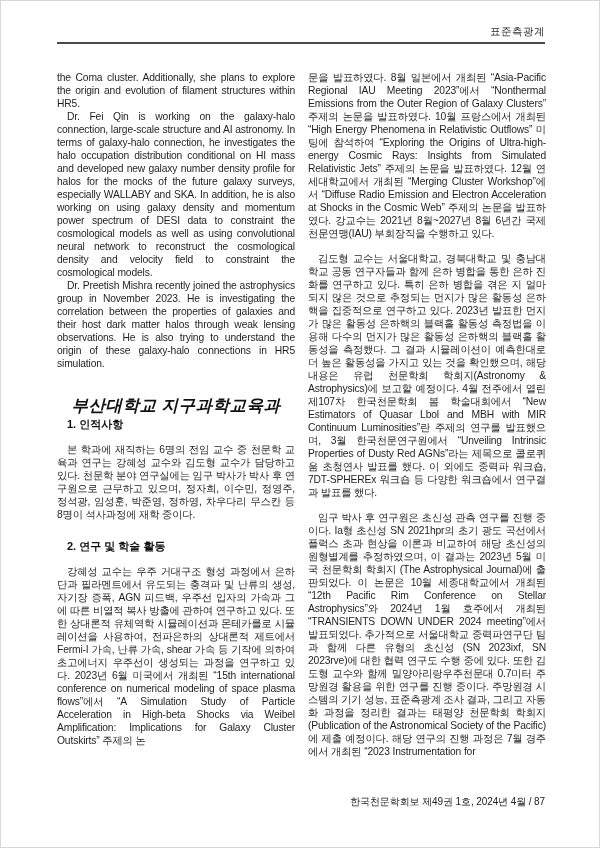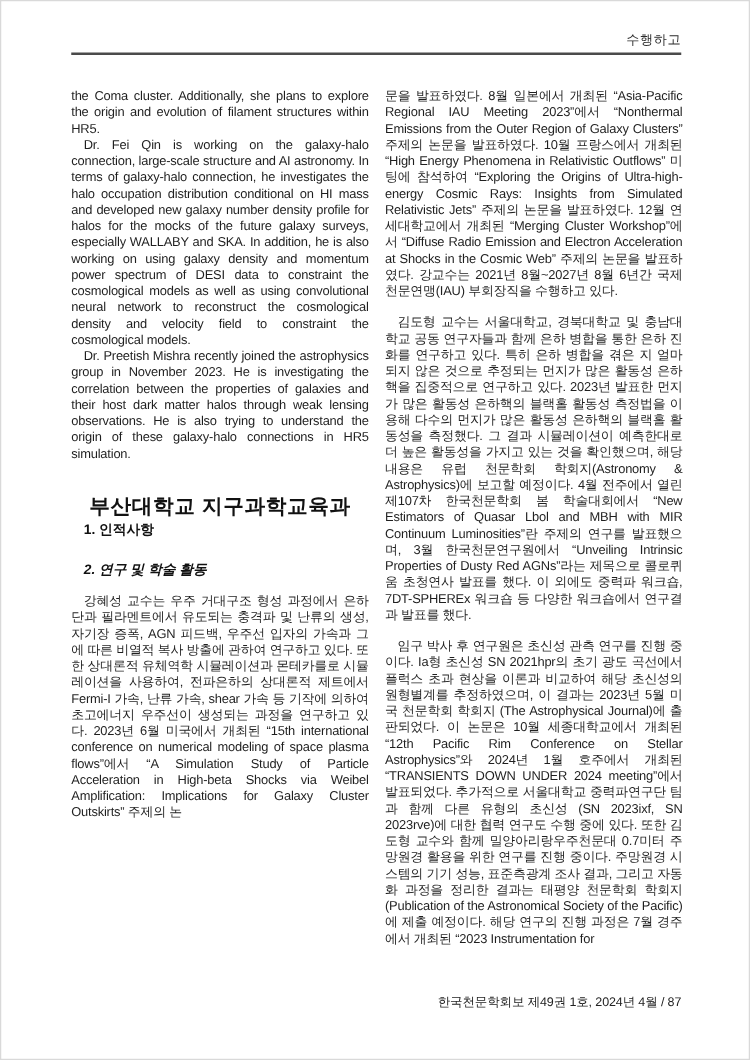--- a/index.html
+++ b/index.html
@@ -65,60 +65,61 @@
     margin-top: 12px;
   }
   .section-title {
     font-size: 16.5px;
     font-weight: bold;
     text-align: center;
     letter-spacing: 0.5px;
     margin: 24px 0 0 0;
     line-height: 22px;
     color: #111;
+    font-style: italic;
   }
   .subsection {
     font-size: 11px;
     font-weight: bold;
     margin: 1px 0 0 10px;
     line-height: 14px;
     color: #111;
   }
   .subsection.second {
     margin-top: 18px;
-    font-style: italic;
   }
   .footer-label {
     position: absolute;
     top: 795px;
     right: 55px;
     font-size: 10px;
     letter-spacing: -0.1px;
     color: #222;
   }
 </style>
 </head>
 <body>
 
 <div class="scan-edge"></div>
 
-<div class="header-label">수행하고</div>
+<div class="header-label">표준측광계</div>
 
 <div class="header-rule"></div>
 
 <div class="columns">
 
   <div class="column">
     <p>the Coma cluster. Additionally, she plans to explore the origin and evolution of filament structures within HR5.</p>
     <p class="indent">Dr. Fei Qin is working on the galaxy-halo connection, large-scale structure and AI astronomy. In terms of galaxy-halo connection, he investigates the halo occupation distribution conditional on HI mass and developed new galaxy number density profile for halos for the mocks of the future galaxy surveys, especially WALLABY and SKA. In addition, he is also working on using galaxy density and momentum power spectrum of DESI data to constraint the cosmological models as well as using convolutional neural network to reconstruct the cosmological density and velocity field to constraint the cosmological models.</p>
     <p class="indent">Dr. Preetish Mishra recently joined the astrophysics group in November 2023. He is investigating the correlation between the properties of galaxies and their host dark matter halos through weak lensing observations. He is also trying to understand the origin of these galaxy-halo connections in HR5 simulation.</p>
 
     <h1 class="section-title">부산대학교 지구과학교육과</h1>
 
     <h2 class="subsection">1. 인적사항</h2>
+    <p class="indent para-gap">본 학과에 재직하는 6명의 전임 교수 중 천문학 교육과 연구는 강혜성 교수와 김도형 교수가 담당하고 있다. 천문학 분야 연구실에는 임구 박사가 박사 후 연구원으로 근무하고 있으며, 정자희, 이수민, 정영주, 정석광, 임성훈, 박준영, 정하영, 차우다리 무스칸 등 8명이 석사과정에 재학 중이다.</p>
 
     <h2 class="subsection second">2. 연구 및 학술 활동</h2>
     <p class="indent para-gap">강혜성 교수는 우주 거대구조 형성 과정에서 은하단과 필라멘트에서 유도되는 충격파 및 난류의 생성, 자기장 증폭, AGN 피드백, 우주선 입자의 가속과 그에 따른 비열적 복사 방출에 관하여 연구하고 있다. 또한 상대론적 유체역학 시뮬레이션과 몬테카를로 시뮬레이션을 사용하여, 전파은하의 상대론적 제트에서 Fermi-I 가속, 난류 가속, shear 가속 등 기작에 의하여 초고에너지 우주선이 생성되는 과정을 연구하고 있다. 2023년 6월 미국에서 개최된 “15th international conference on numerical modeling of space plasma flows”에서 “A Simulation Study of Particle Acceleration in High-beta Shocks via Weibel Amplification: Implications for Galaxy Cluster Outskirts” 주제의 논</p>
   </div>
 
   <div class="column">
     <p>문을 발표하였다. 8월 일본에서 개최된 “Asia-Pacific Regional IAU Meeting 2023”에서 “Nonthermal Emissions from the Outer Region of Galaxy Clusters” 주제의 논문을 발표하였다. 10월 프랑스에서 개최된 “High Energy Phenomena in Relativistic Outflows” 미팅에 참석하여 “Exploring the Origins of Ultra-high-energy Cosmic Rays: Insights from Simulated Relativistic Jets” 주제의 논문을 발표하였다. 12월 연세대학교에서 개최된 “Merging Cluster Workshop”에서 “Diffuse Radio Emission and Electron Acceleration at Shocks in the Cosmic Web” 주제의 논문을 발표하였다. 강교수는 2021년 8월~2027년 8월 6년간 국제천문연맹(IAU) 부회장직을 수행하고 있다.</p>
     <p class="indent para-gap">김도형 교수는 서울대학교, 경북대학교 및 충남대학교 공동 연구자들과 함께 은하 병합을 통한 은하 진화를 연구하고 있다. 특히 은하 병합을 겪은 지 얼마 되지 않은 것으로 추정되는 먼지가 많은 활동성 은하핵을 집중적으로 연구하고 있다. 2023년 발표한 먼지가 많은 활동성 은하핵의 블랙홀 활동성 측정법을 이용해 다수의 먼지가 많은 활동성 은하핵의 블랙홀 활동성을 측정했다. 그 결과 시뮬레이션이 예측한대로 더 높은 활동성을 가지고 있는 것을 확인했으며, 해당 내용은 유럽 천문학회 학회지(Astronomy &amp; Astrophysics)에 보고할 예정이다. 4월 전주에서 열린 제107차 한국천문학회 봄 학술대회에서 “New Estimators of Quasar Lbol and MBH with MIR Continuum Luminosities”란 주제의 연구를 발표했으며, 3월 한국천문연구원에서 “Unveiling Intrinsic Properties of Dusty Red AGNs”라는 제목으로 콜로퀴움 초청연사 발표를 했다. 이 외에도 중력파 워크숍, 7DT-SPHEREx 워크숍 등 다양한 워크숍에서 연구결과 발표를 했다.</p>
     <p class="indent para-gap">임구 박사 후 연구원은 초신성 관측 연구를 진행 중이다. Ia형 초신성 SN 2021hpr의 초기 광도 곡선에서 플럭스 초과 현상을 이론과 비교하여 해당 초신성의 원형별계를 추정하였으며, 이 결과는 2023년 5월 미국 천문학회 학회지 (The Astrophysical Journal)에 출판되었다. 이 논문은 10월 세종대학교에서 개최된 “12th Pacific Rim Conference on Stellar Astrophysics”와 2024년 1월 호주에서 개최된 “TRANSIENTS DOWN UNDER 2024 meeting”에서 발표되었다. 추가적으로 서울대학교 중력파연구단 팀과 함께 다른 유형의 초신성 (SN 2023ixf, SN 2023rve)에 대한 협력 연구도 수행 중에 있다. 또한 김도형 교수와 함께 밀양아리랑우주천문대 0.7미터 주망원경 활용을 위한 연구를 진행 중이다. 주망원경 시스템의 기기 성능, 표준측광계 조사 결과, 그리고 자동화 과정을 정리한 결과는 태평양 천문학회 학회지(Publication of the Astronomical Society of the Pacific)에 제출 예정이다. 해당 연구의 진행 과정은 7월 경주에서 개최된 “2023 Instrumentation for</p>
   </div>

